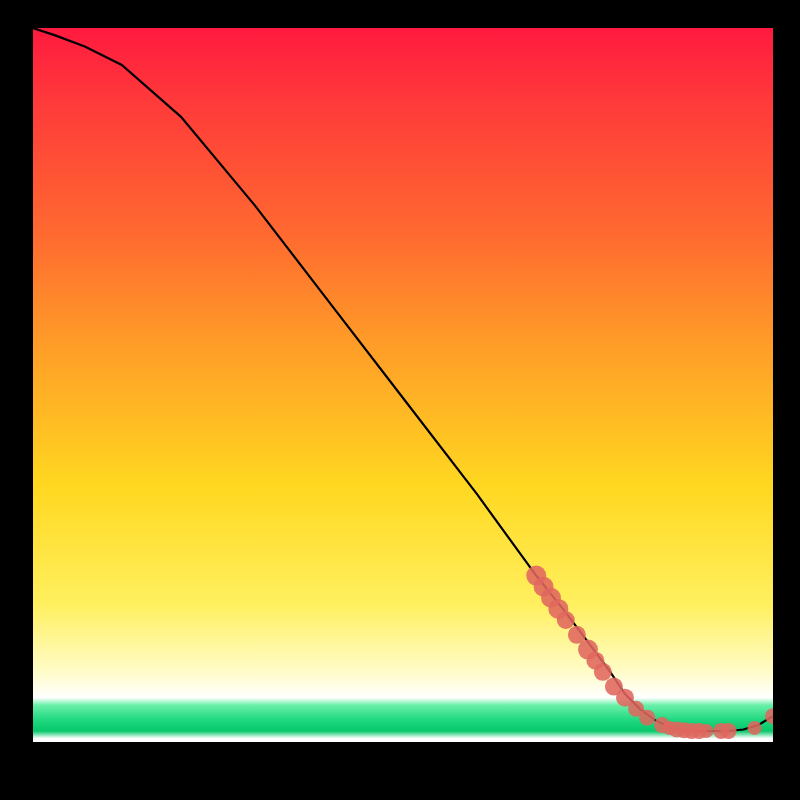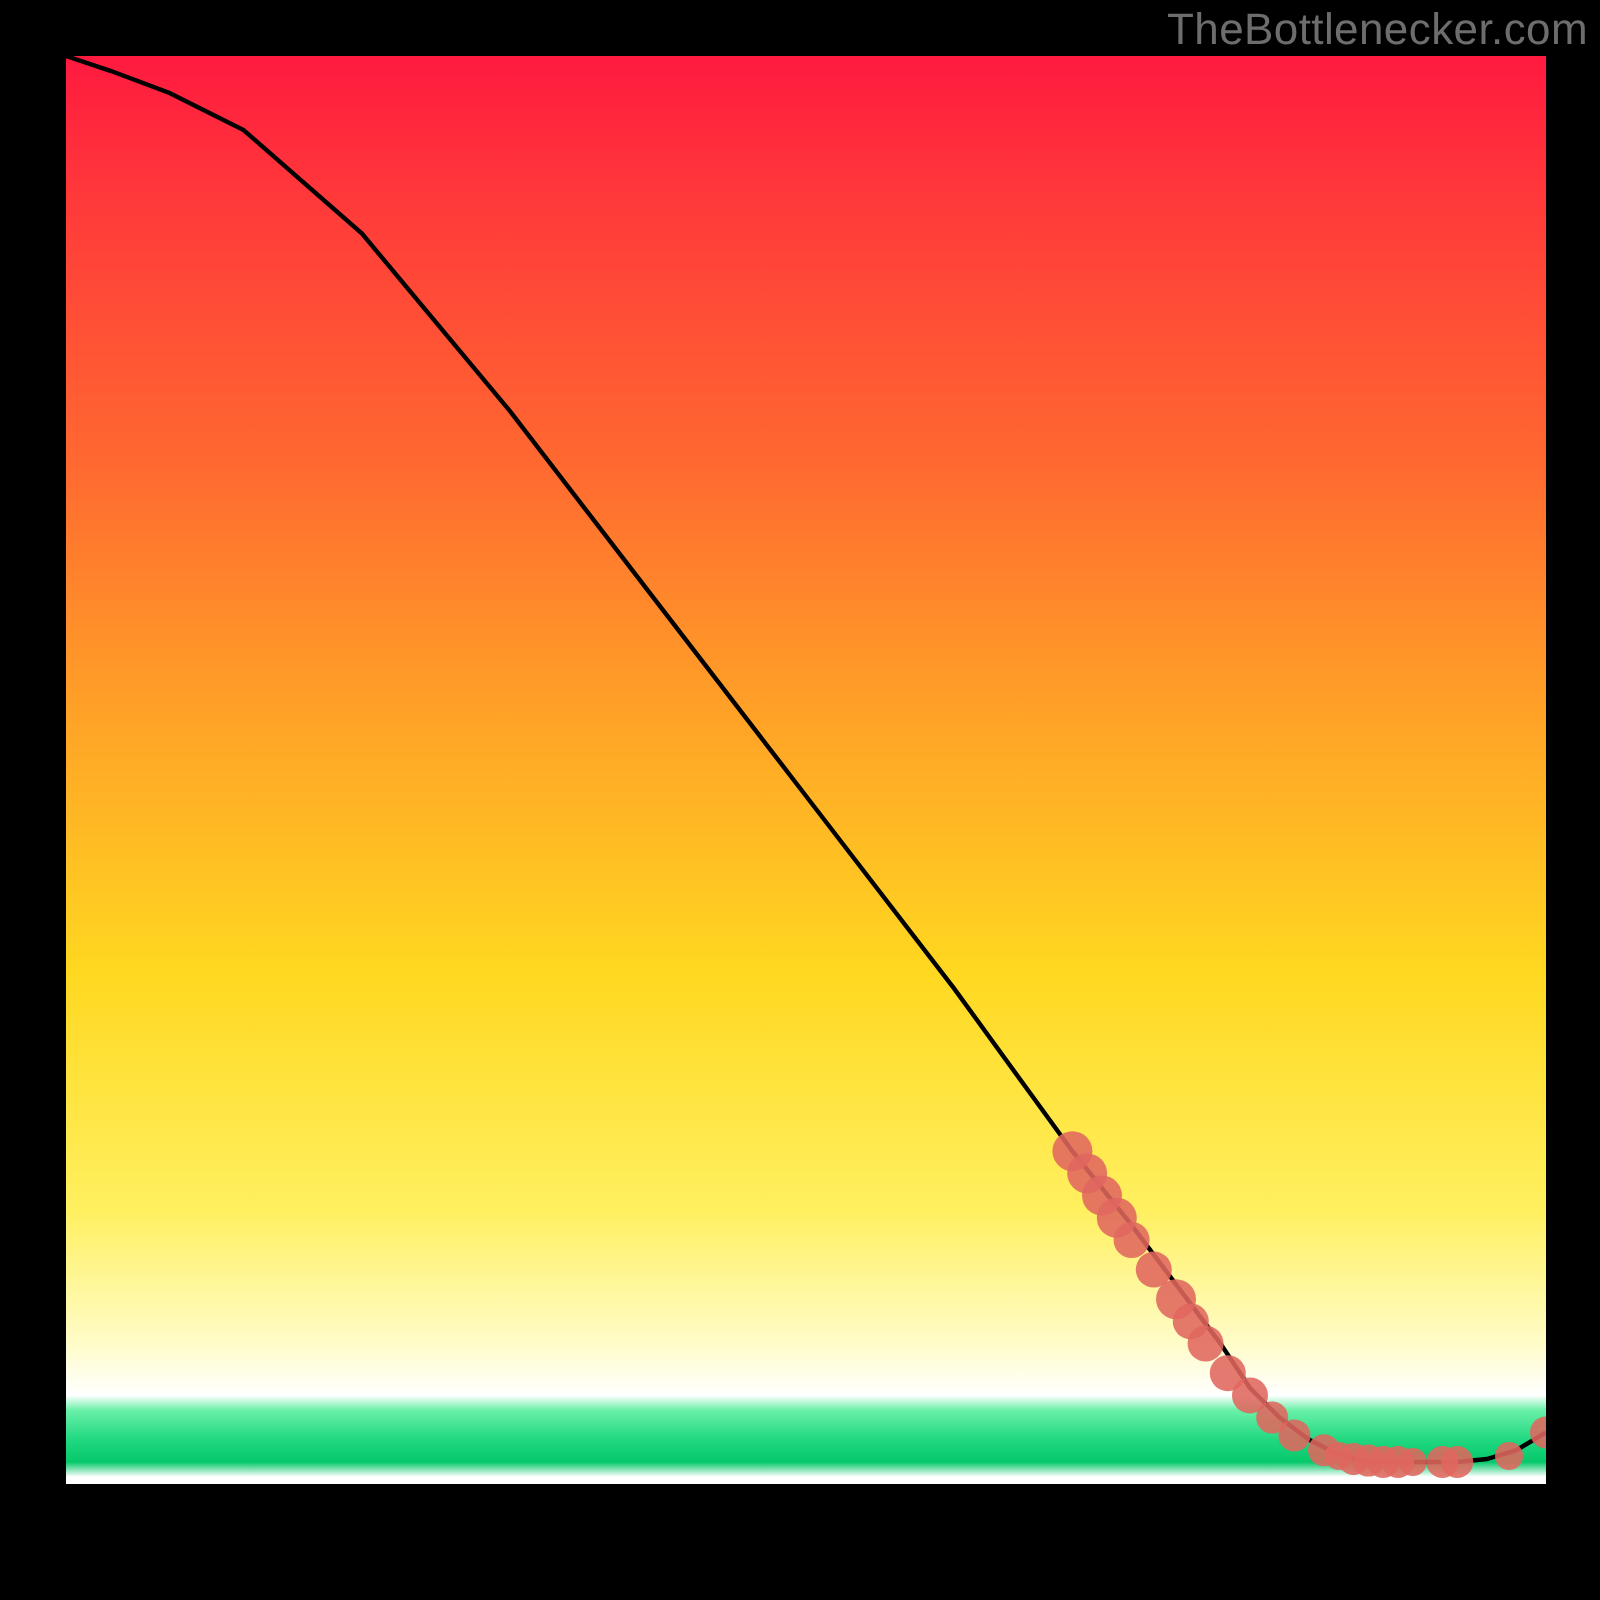--- a/index.html
+++ b/index.html
@@ -63,21 +63,20 @@
     inset: 0;
     width: 100%;
     height: 100%;
     z-index: 2;
   }
 </style>
 </head>
 <body>
 
 <div class="frame">
-  <div class="watermark">TheBottlenecker.com</div>
 
   <div class="plot-area">
     <div class="gradient"></div>
     <svg class="curve" viewBox="0 0 740 740" preserveAspectRatio="none">
       <path id="curve-path" fill="none" stroke="#000" stroke-width="2.2" d="M0.0 0.0 L22.2 7.4 L51.8 18.5 L88.8 37.0 L148.0 88.8 L222.0 177.6 L296.0 273.8 L370.0 370.0 L444.0 466.2 L503.2 547.6 L532.8 584.6 L555.0 614.2 L577.2 643.8 L592.0 666.0 L606.8 680.8 L621.6 691.9 L636.4 699.3 L651.2 703.0 L666.0 703.0 L680.8 703.0 L695.6 703.0 L710.4 701.5 L725.2 697.1 L740.0 688.2"></path>
       <g id="markers">
           <circle cx="503.2" cy="547.6" r="10" fill="#e0675e" fill-opacity="0.88"></circle>
           <circle cx="510.6" cy="558.7" r="10" fill="#e0675e" fill-opacity="0.88"></circle>
           <circle cx="518.0" cy="569.8" r="10" fill="#e0675e" fill-opacity="0.88"></circle>
           <circle cx="525.4" cy="580.9" r="10" fill="#e0675e" fill-opacity="0.88"></circle>

